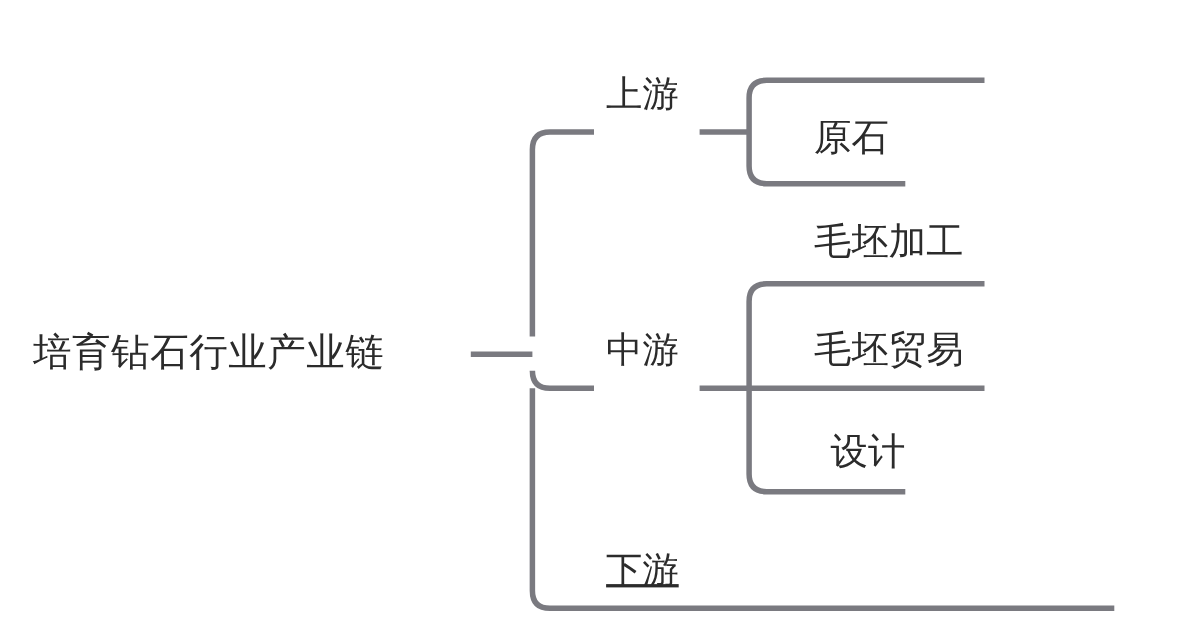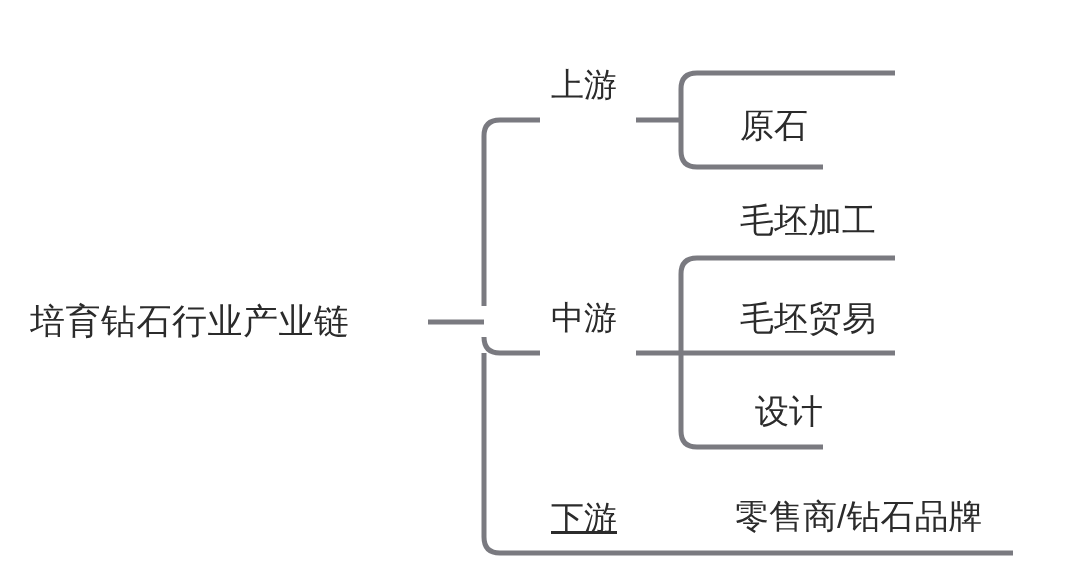--- a/index.html
+++ b/index.html
@@ -88,15 +88,14 @@
   <div class="node-label branch-label" style="left:551px; top:301px;">中游</div>
 
   <div class="node-label leaf-label" style="left:740px; top:206px;font-family:Liberation Mono, monospace;">毛坯加工</div>
 
   <div class="node-label leaf-label" style="left:740px; top:301px;">毛坯贸易</div>
 
   <div class="node-label leaf-label" style="left:740px; top:394px;margin-left:15px;">设计</div>
 
   <div class="node-label branch-label" style="left:551px; top:501px;text-decoration:underline;">下游</div>
 
-  <div class="node-label leaf-label" style="left:735px; top:499px;">零售商/钻石品牌</div>
 
 </div>
 
 </body></html>

